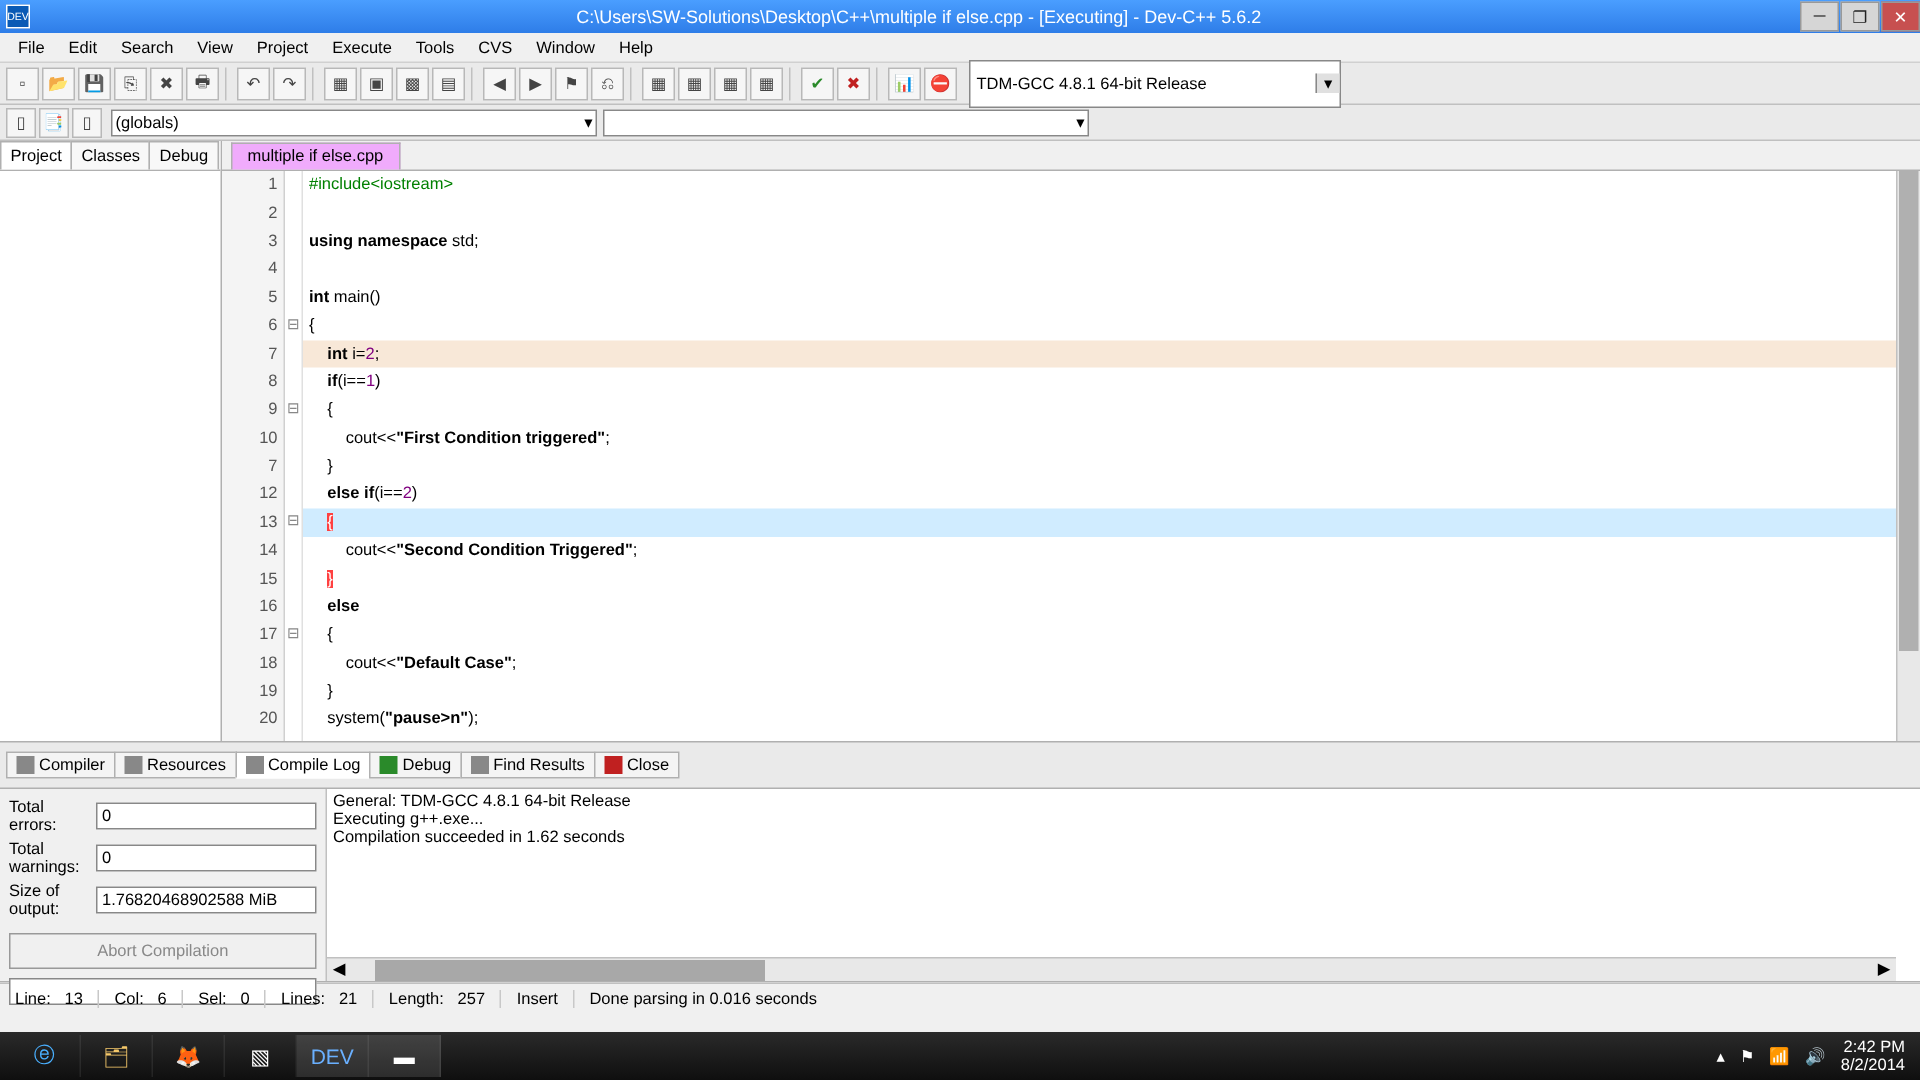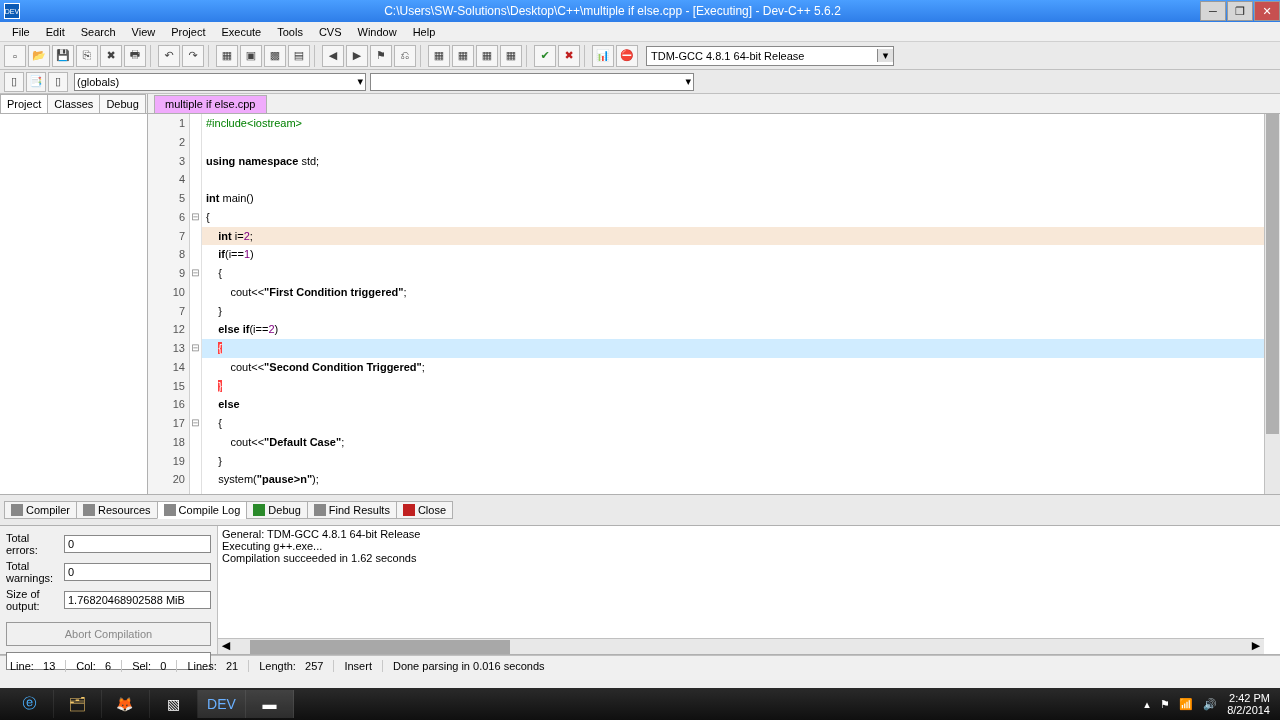--- a/index.html
+++ b/index.html
@@ -8,21 +8,21 @@
 .titlebar-icon { width:16px; height:16px; background:#0a5ab5; border:1px solid #fff; font-size:7px; color:#fff; display:flex; align-items:center; justify-content:center; margin-right:6px; }
 .titlebar-text { flex:1; text-align:center; font-size:12px; }
 .winbtns { display:flex; }
 .winbtn { width:26px; height:20px; display:flex; align-items:center; justify-content:center; color:#222; background:#d6d6d6; border:1px solid #999; margin-left:1px; font-size:11px; }
 .winbtn.close { background:#c75050; color:#fff; }
 .menubar { height:20px; background:#f0f0f0; display:flex; align-items:center; padding-left:4px; border-bottom:1px solid #d0d0d0; }
 .menubar span { padding:2px 8px; }
 .toolbar { height:28px; background:#eaeaea; display:flex; align-items:center; padding-left:4px; border-bottom:1px solid #c0c0c0; gap:2px; }
 .tbtn { width:22px; height:22px; border:1px solid #b8b8b8; background:#f6f6f6; display:flex; align-items:center; justify-content:center; font-size:11px; color:#444; }
 .tsep { width:4px; height:22px; border-left:1px solid #c0c0c0; margin:0 2px; }
-.compsel { height:20px; width:248px; border:1px solid #888; background:#fff; font-family:"Courier New",monospace; font-size:11px; padding-left:4px; display:flex; align-items:center; justify-content:space-between; }
+.compsel { height:32px; width:248px; border:1px solid #888; background:#fff; font-family:"Courier New",monospace; font-size:11px; padding-left:4px; display:flex; align-items:center; justify-content:space-between; }
 .compsel .arr { background:#e0e0e0; width:16px; text-align:center; border-left:1px solid #888; }
 .toolbar2 { height:24px; background:#eaeaea; display:flex; align-items:center; padding-left:4px; border-bottom:1px solid #c0c0c0; gap:2px; }
 .t2drop { height:18px; border:1px solid #888; background:#fff; font-family:"Courier New",monospace; font-size:11px; padding:0 2px; display:flex; align-items:center; justify-content:space-between; }
 .main { display:flex; height:400px; }
 .leftpanel { width:148px; background:#fff; border-right:1px solid #b0b0b0; }
 .lefttabs { display:flex; background:#f0f0f0; border-bottom:1px solid #b0b0b0; }
 .ltab { padding:3px 6px; border:1px solid #b0b0b0; border-bottom:none; background:#f8f8f8; margin-right:-1px; font-size:11px; }
 .ltab.active { background:#fff; }
 .editwrap { flex:1; display:flex; flex-direction:column; }
 .filetabs { height:20px; background:#f0f0f0; border-bottom:1px solid #b0b0b0; display:flex; padding-left:6px; }
@@ -127,21 +127,21 @@
   <div class="compsel" style="margin-left:6px">
     <span>TDM-GCC 4.8.1 64-bit Release</span>
     <span class="arr">▾</span>
   </div>
 </div>
 
 <div class="toolbar2">
   <div class="tbtn" style="width:20px;height:20px">▯</div>
   <div class="tbtn" style="width:20px;height:20px">📑</div>
   <div class="tbtn" style="width:20px;height:20px">▯</div>
-  <div class="t2drop" style="width:292px;margin-left:4px">
+  <div class="t2drop" style="width:324px;margin-left:4px">
     <span>(globals)</span>
     <span>▾</span>
   </div>
   <div class="t2drop" style="width:324px;margin-left:2px">
     <span></span>
     <span>▾</span>
   </div>
 </div>
 
 <div class="main">

